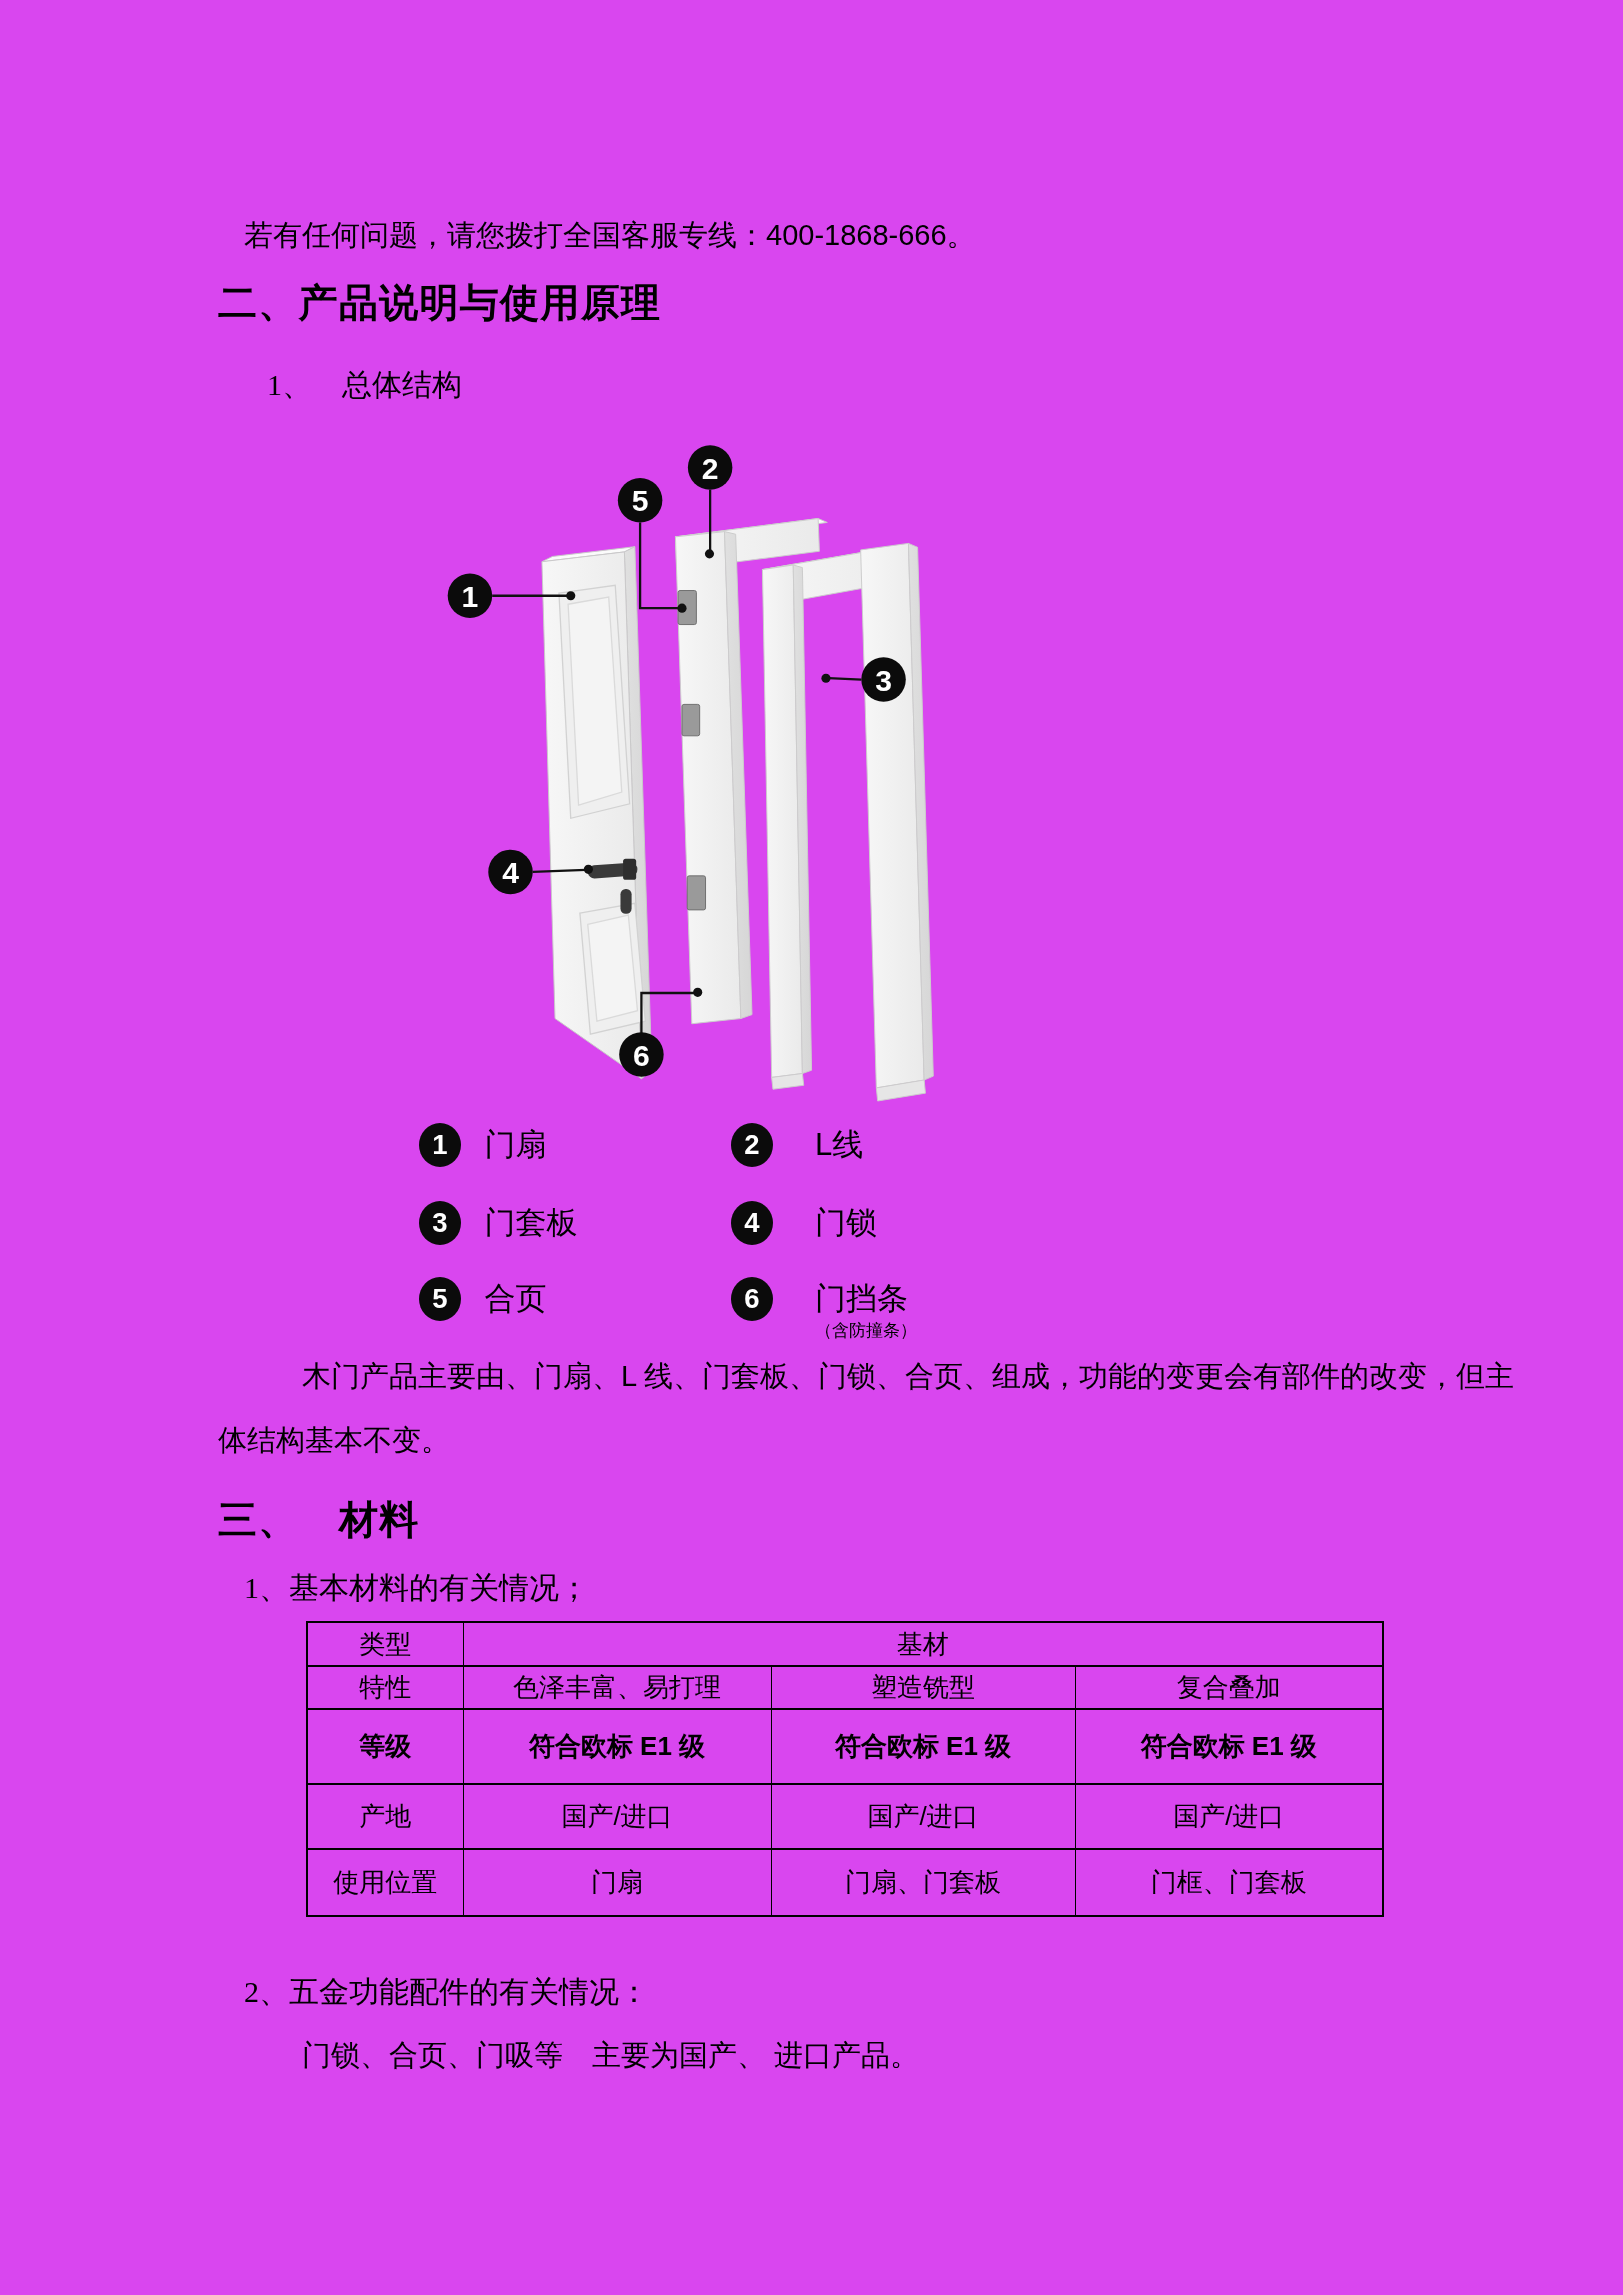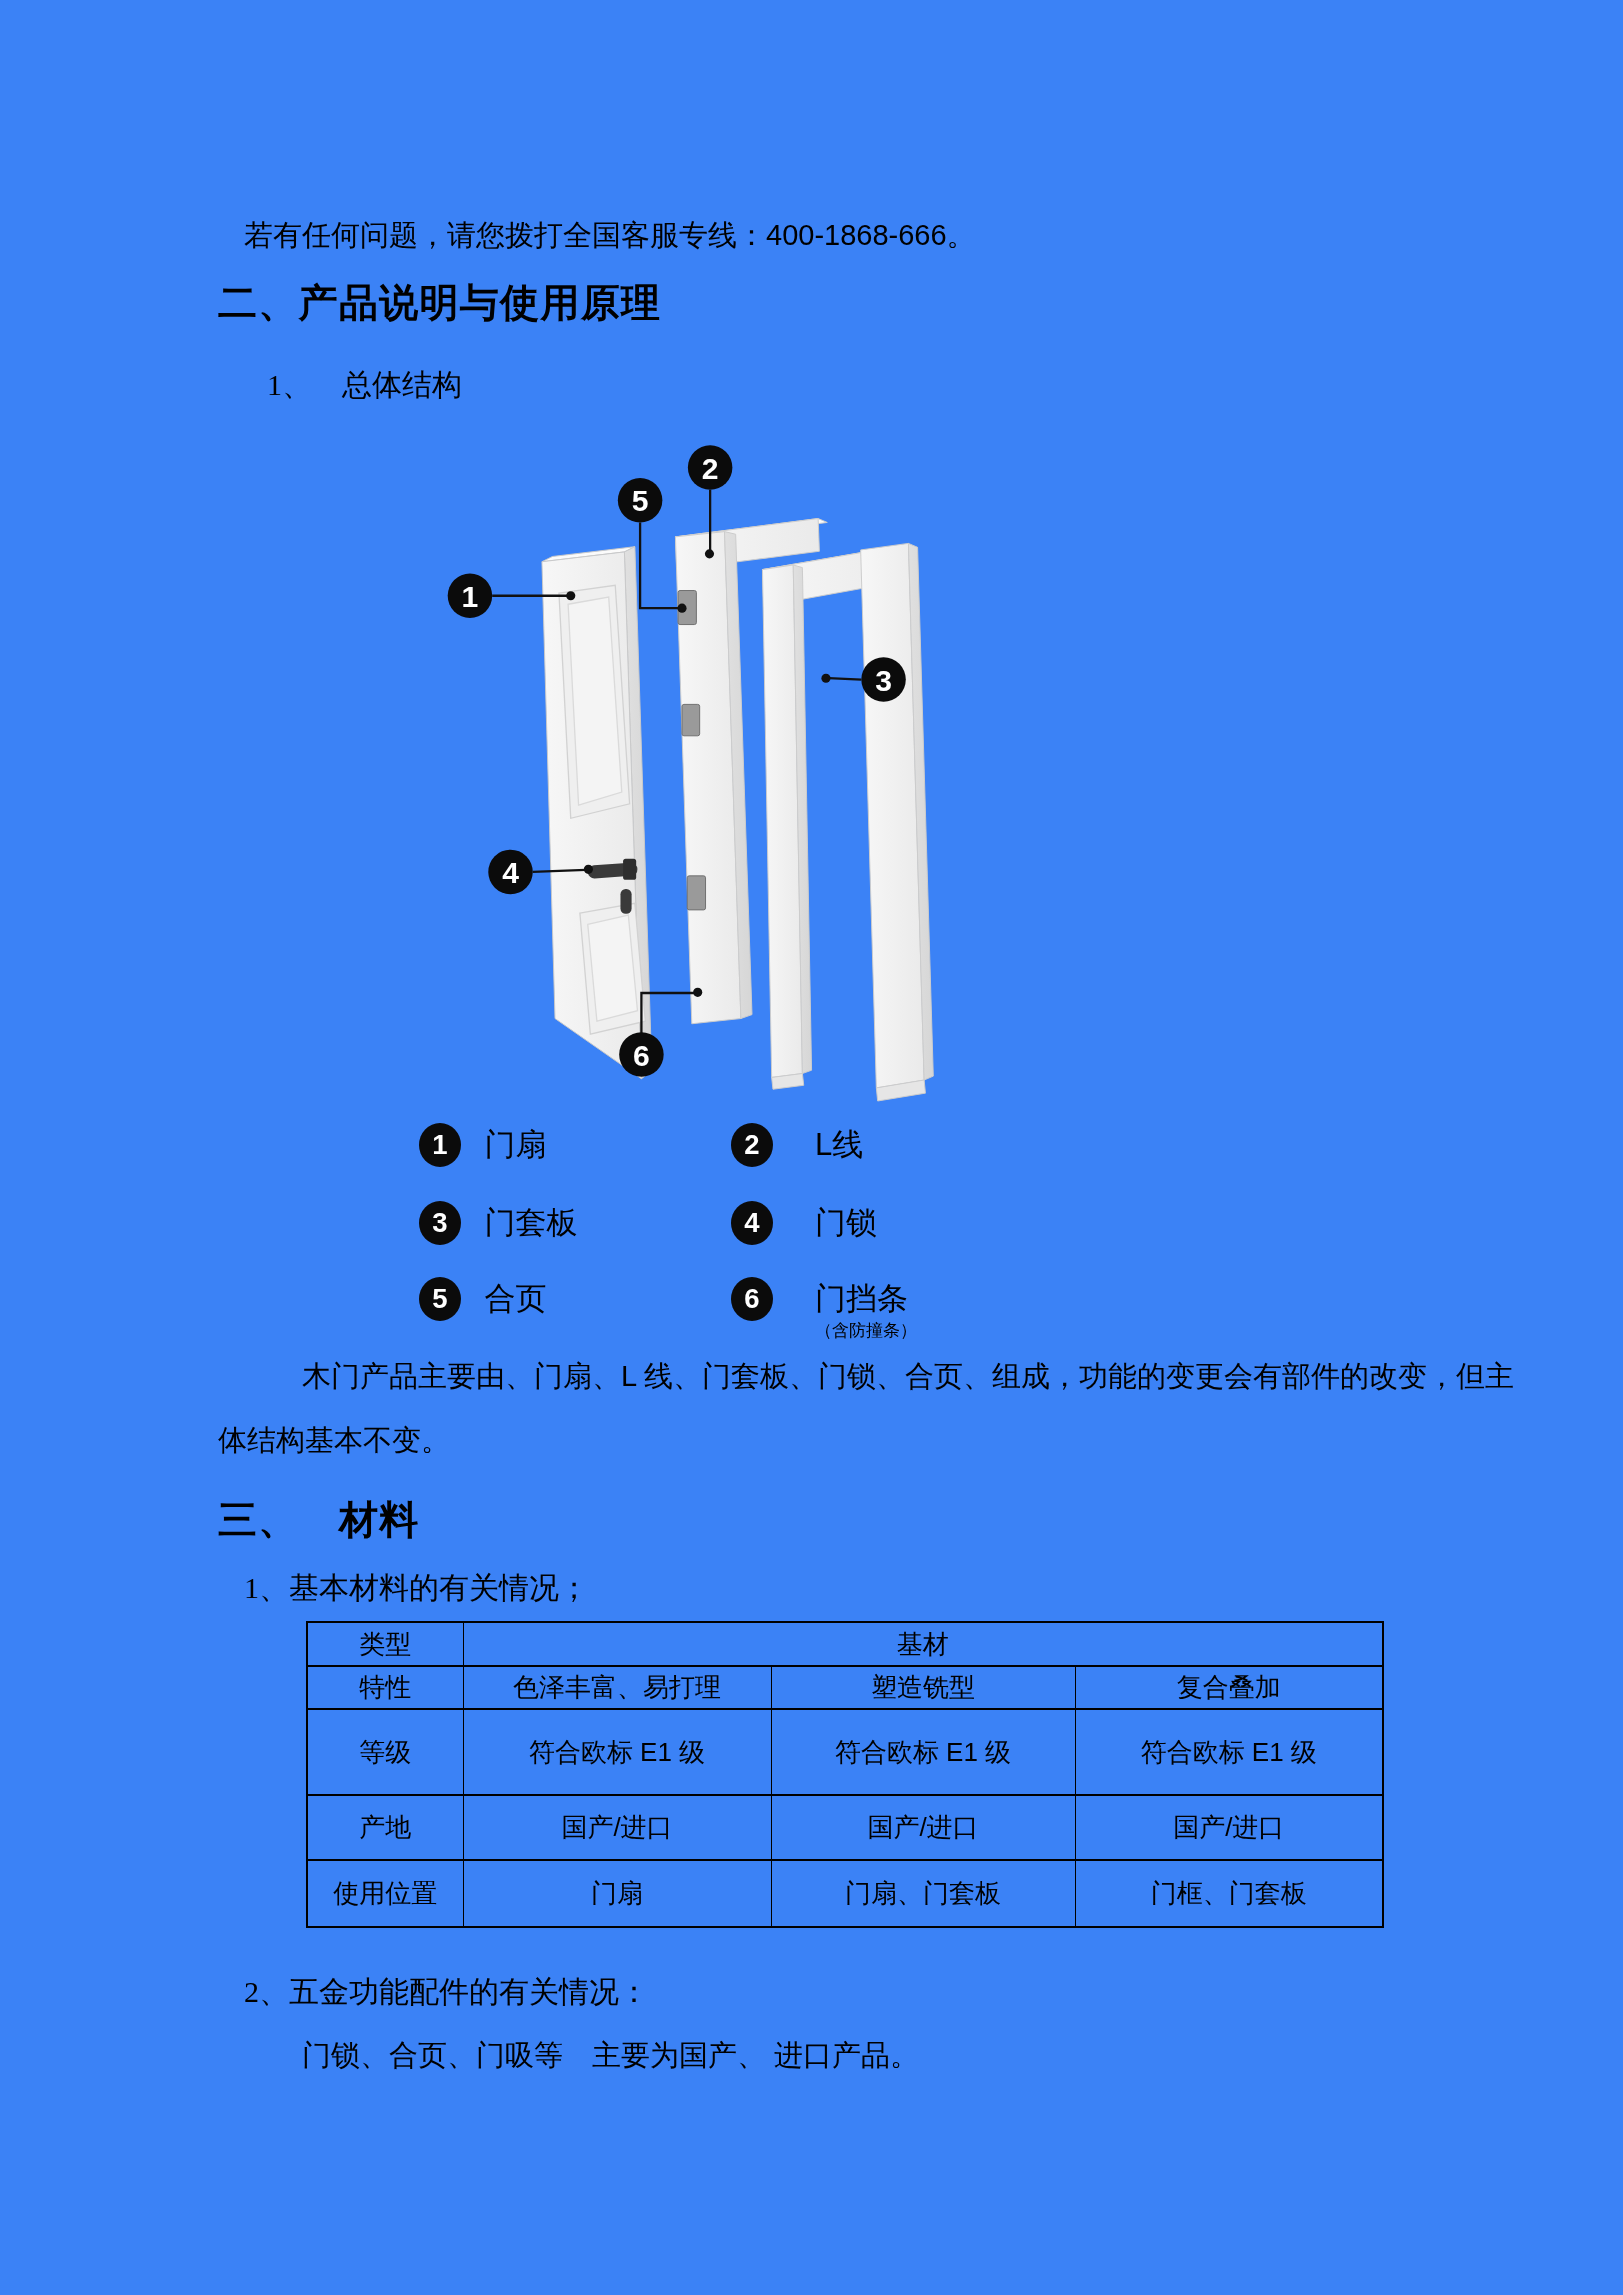--- a/index.html
+++ b/index.html
@@ -1,17 +1,17 @@
 <!DOCTYPE html>
 <html style="font-size:10.5px"><head>
 <meta charset="utf-8">
 <style>
   html,body{margin:0;padding:0;background:#888;}
   #page{
-    position:relative; width:1623px; height:2295px; background:#3b82f6;
+    position:relative; width:1623px; height:2295px; background:#d946ef;
     font-family:"Liberation Sans", sans-serif; color:#000; overflow:hidden;
   }
   .abs{position:absolute;}
   .body-text{font-size:29px; line-height:39px; white-space:nowrap;}
   .h-major{font-size:39px; font-weight:bold; letter-spacing:1.3px; white-space:nowrap;}
   .sub-line{font-size:30px; white-space:nowrap;font-family:Liberation Serif, serif;}
 
   
   #diagram-svg{position:absolute; left:360px; top:419px; width:589px; height:720px; pointer-events:none;}
 
@@ -32,21 +32,21 @@
     position:absolute; left:306px; top:1621px; width:1075px;
     border-collapse:collapse; table-layout:fixed;
     border:2.6px solid #000;
   }
   .mtable td{
     border-left:1.3px solid #000; border-right:1.3px solid #000;
     border-top:2px solid #000; border-bottom:2px solid #000;
     text-align:center; vertical-align:middle;
     font-size:26px; padding:0; white-space:nowrap; overflow:hidden;
   }
-  tr.rh-a{height:44px;} tr.rh-b{height:43px;} tr.rh-c{height:86px;}
+  tr.rh-a{height:44px;} tr.rh-b{height:43px;} tr.rh-c{height:75px;font-weight:bold;}
   tr.rh-d{height:65px;} tr.rh-e{height:67px;}
 </style>
 </head>
 <body>
 
 <div id="page">
 
   <div class="abs body-text" style="left:244px; top:216px;">若有任何问题，请您拨打全国客服专线：400-1868-666。</div>
 
   <div class="abs h-major" style="left:218px; top:276px;text-align:right;">二、产品说明与使用原理</div>

